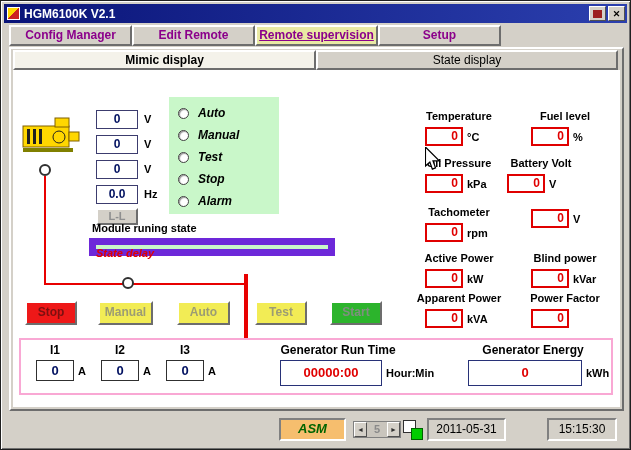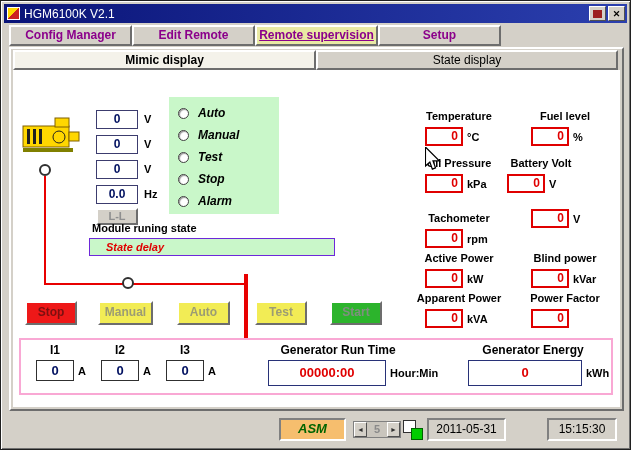--- a/index.html
+++ b/index.html
@@ -9,21 +9,21 @@
   .window { position: relative; width: 631px; height: 450px; background: #d4d0c8;
             border: 1px solid #202020;
             box-shadow: inset 1px 1px 0 #ffffff, inset -1px -1px 0 #707070; }
 
   
   .titlebar { position: absolute; left: 3px; top: 3px; right: 3px; height: 19px;
               background: linear-gradient(90deg,#0a1478,#2b3fae);
               display: flex; align-items: center; padding: 0 2px; }
   .title-icon { width: 13px; height: 13px; margin: 0 4px 0 1px;
                 background: linear-gradient(135deg,#ffd700 50%,#cc2020 50%); border: 1px solid #fff; }
-  .title-text { color: #fff; font-weight: normal; font-size: 12px; flex: 1; }
+  .title-text { color: #fff; font-weight: bold; font-size: 12px; flex: 1; }
   .tb-btn { width: 17px; height: 15px; margin-left: 2px; background: #d4d0c8;
             border: 1px solid; border-color: #fff #505050 #505050 #fff;
             display: flex; align-items: center; justify-content: center;
             font-size: 9px; font-weight: bold; color: #000; cursor: pointer; }
   .min-glyph { width: 9px; height: 8px; background: #9c1f1f; }
 
   
   .tab { position: absolute; top: 24px; height: 21px; width: 123px; background: #d4d0c8;
          border: 2px solid; border-color: #fff #6d6d6d #6d6d6d #fff;
          color: #8b008b; font-weight: bold; font-size: 12px; text-align: center;
@@ -55,22 +55,22 @@
   .radio-panel { position: absolute; left: 156px; top: 27px; width: 110px; height: 117px;
                  background: #c9f7c9; padding: 5px 0 0 9px; }
   .radio-item { display: flex; align-items: center; height: 22px; cursor: pointer; }
   .radio-circle { width: 11px; height: 11px; border-radius: 50%; background: #fff;
                   border: 1px solid #404040; box-shadow: inset 1px 1px 1px #9a9a9a; margin-right: 9px; }
   .radio-label { font-weight: bold; font-style: italic; font-size: 12px; color: #000; }
 
   
   .module-label { position: absolute; left: 79px; top: 152px; font-weight: bold; font-size: 11px; color: #000; }
   .state-field { position: absolute; left: 76px; top: 168px; width: 246px; height: 18px;
-                 background: #c9f7c9; border: 1px solid #6d28d9; color: #e00000;
-                 font-style: italic; font-weight: bold; font-size: 11px; line-height: 16px; padding-left: 16px; }
+                 background: #c9f7c9; border: 7px solid #6d28d9; color: #e00000;
+                 font-style: italic; font-weight: bold; font-size: 11px; line-height: 16px; padding-left: 0; }
 
   
   .wire { position: absolute; background: #e80000; }
   .node { position: absolute; width: 12px; height: 12px; border-radius: 50%;
           background: #fff; border: 2px solid #303030; z-index: 2; }
 
   
   .readout { position: absolute; width: 110px; }
   .ro-label { font-weight: bold; font-size: 11px; text-align: center; height: 14px; color: #000; white-space: nowrap; }
   .ro-row { display: flex; justify-content: center; align-items: center; gap: 4px; margin-top: 3px; }
@@ -212,21 +212,21 @@
             <div class="ro-unit">°C</div>
           </div>
       </div>
       <div class="readout" style="left:391px; top:87px;">
         <div class="ro-label">Oil Pressure</div>
         <div class="ro-row">
             <div class="ro-box">0</div>
             <div class="ro-unit">kPa</div>
           </div>
       </div>
-      <div class="readout" style="left:391px; top:136px;margin-top:6px;">
+      <div class="readout" style="left:391px; top:136px;">
         <div class="ro-label">Tachometer</div>
         <div class="ro-row">
             <div class="ro-box">0</div>
             <div class="ro-unit">rpm</div>
           </div>
       </div>
       <div class="readout" style="left:391px; top:182px;">
         <div class="ro-label">Active Power</div>
         <div class="ro-row">
             <div class="ro-box">0</div>
@@ -301,21 +301,21 @@
           <div class="cp-label">I3</div>
           <div class="cp-row">
               <div class="cp-box">0</div>
               <div class="cp-unit">A</div>
             </div>
         </div>
 
         <div class="cp-group" style="left:247px;">
           <div class="cp-wide-label" style="width:140px;">Generator Run Time</div>
           <div class="cp-row">
-              <div class="cp-bigbox" style="width:118px;">00000:00</div>
+              <div class="cp-bigbox" style="width:102px;margin-left:12px;">00000:00</div>
               <div class="cp-unit">Hour:Min</div>
             </div>
         </div>
 
         <div class="cp-group" style="left:447px;">
           <div class="cp-wide-label" style="width:130px;">Generator Energy</div>
           <div class="cp-row">
               <div class="cp-bigbox" style="width:114px;">0</div>
               <div class="cp-unit">kWh</div>
             </div>

